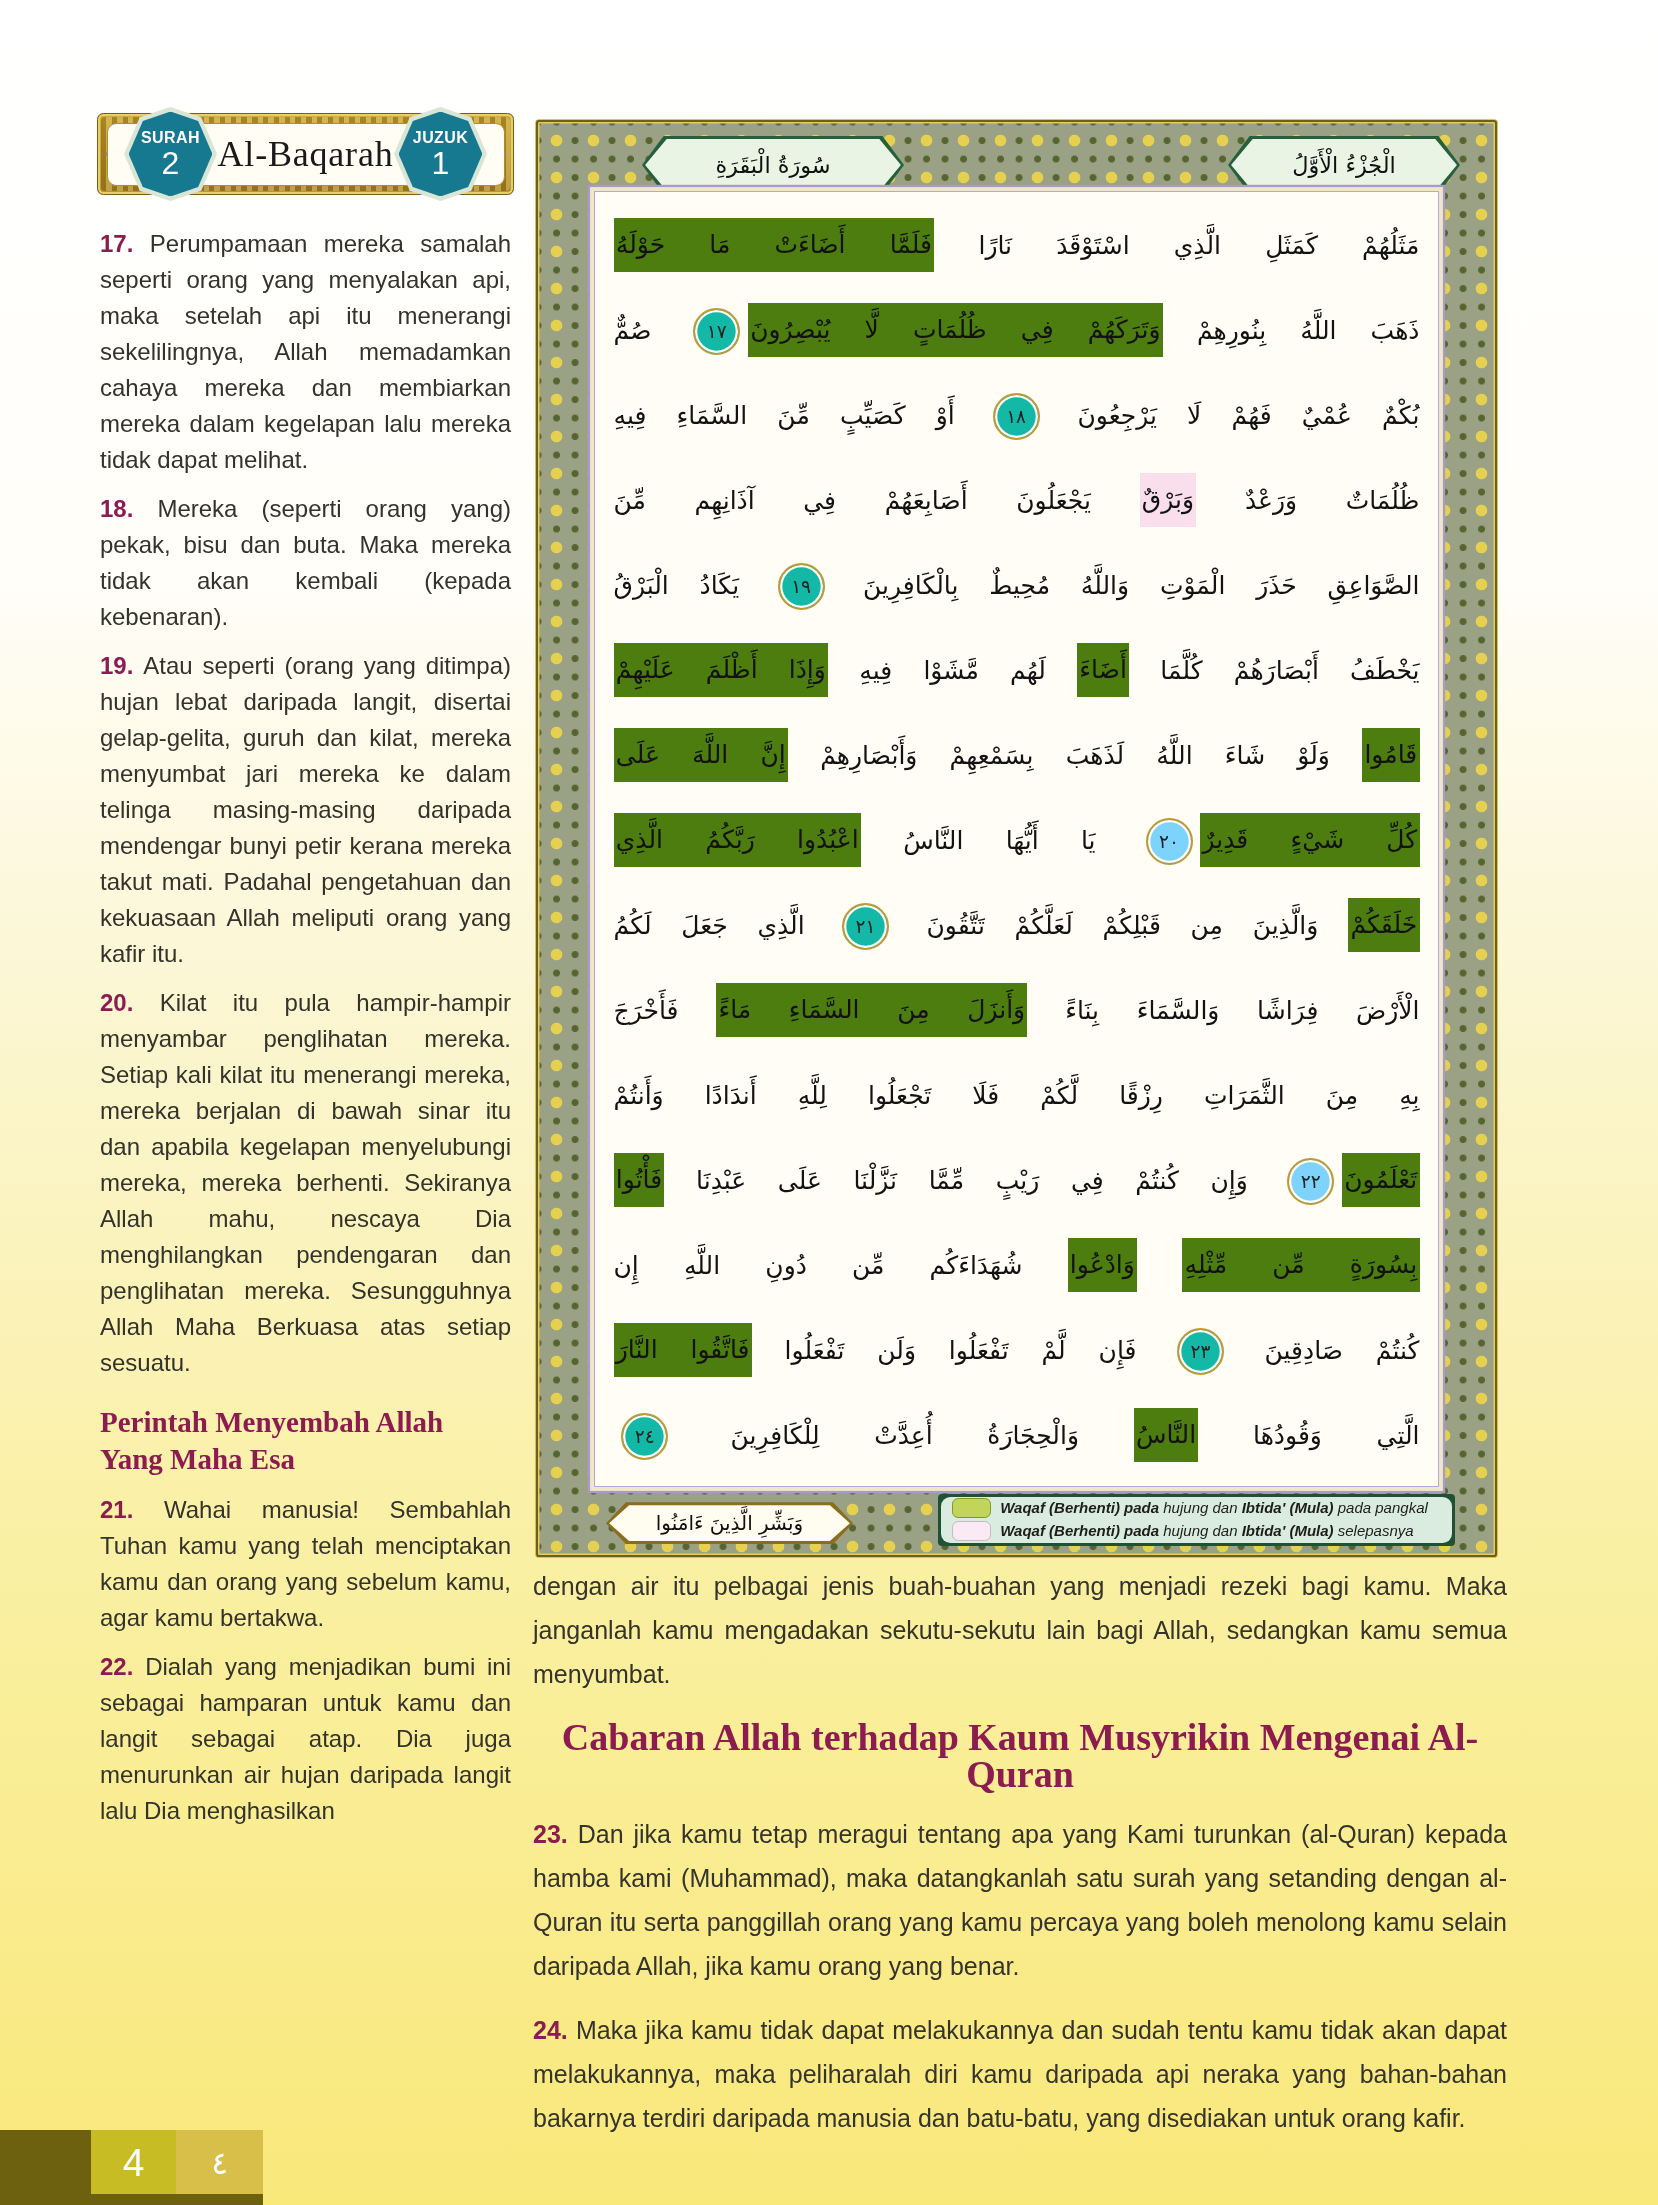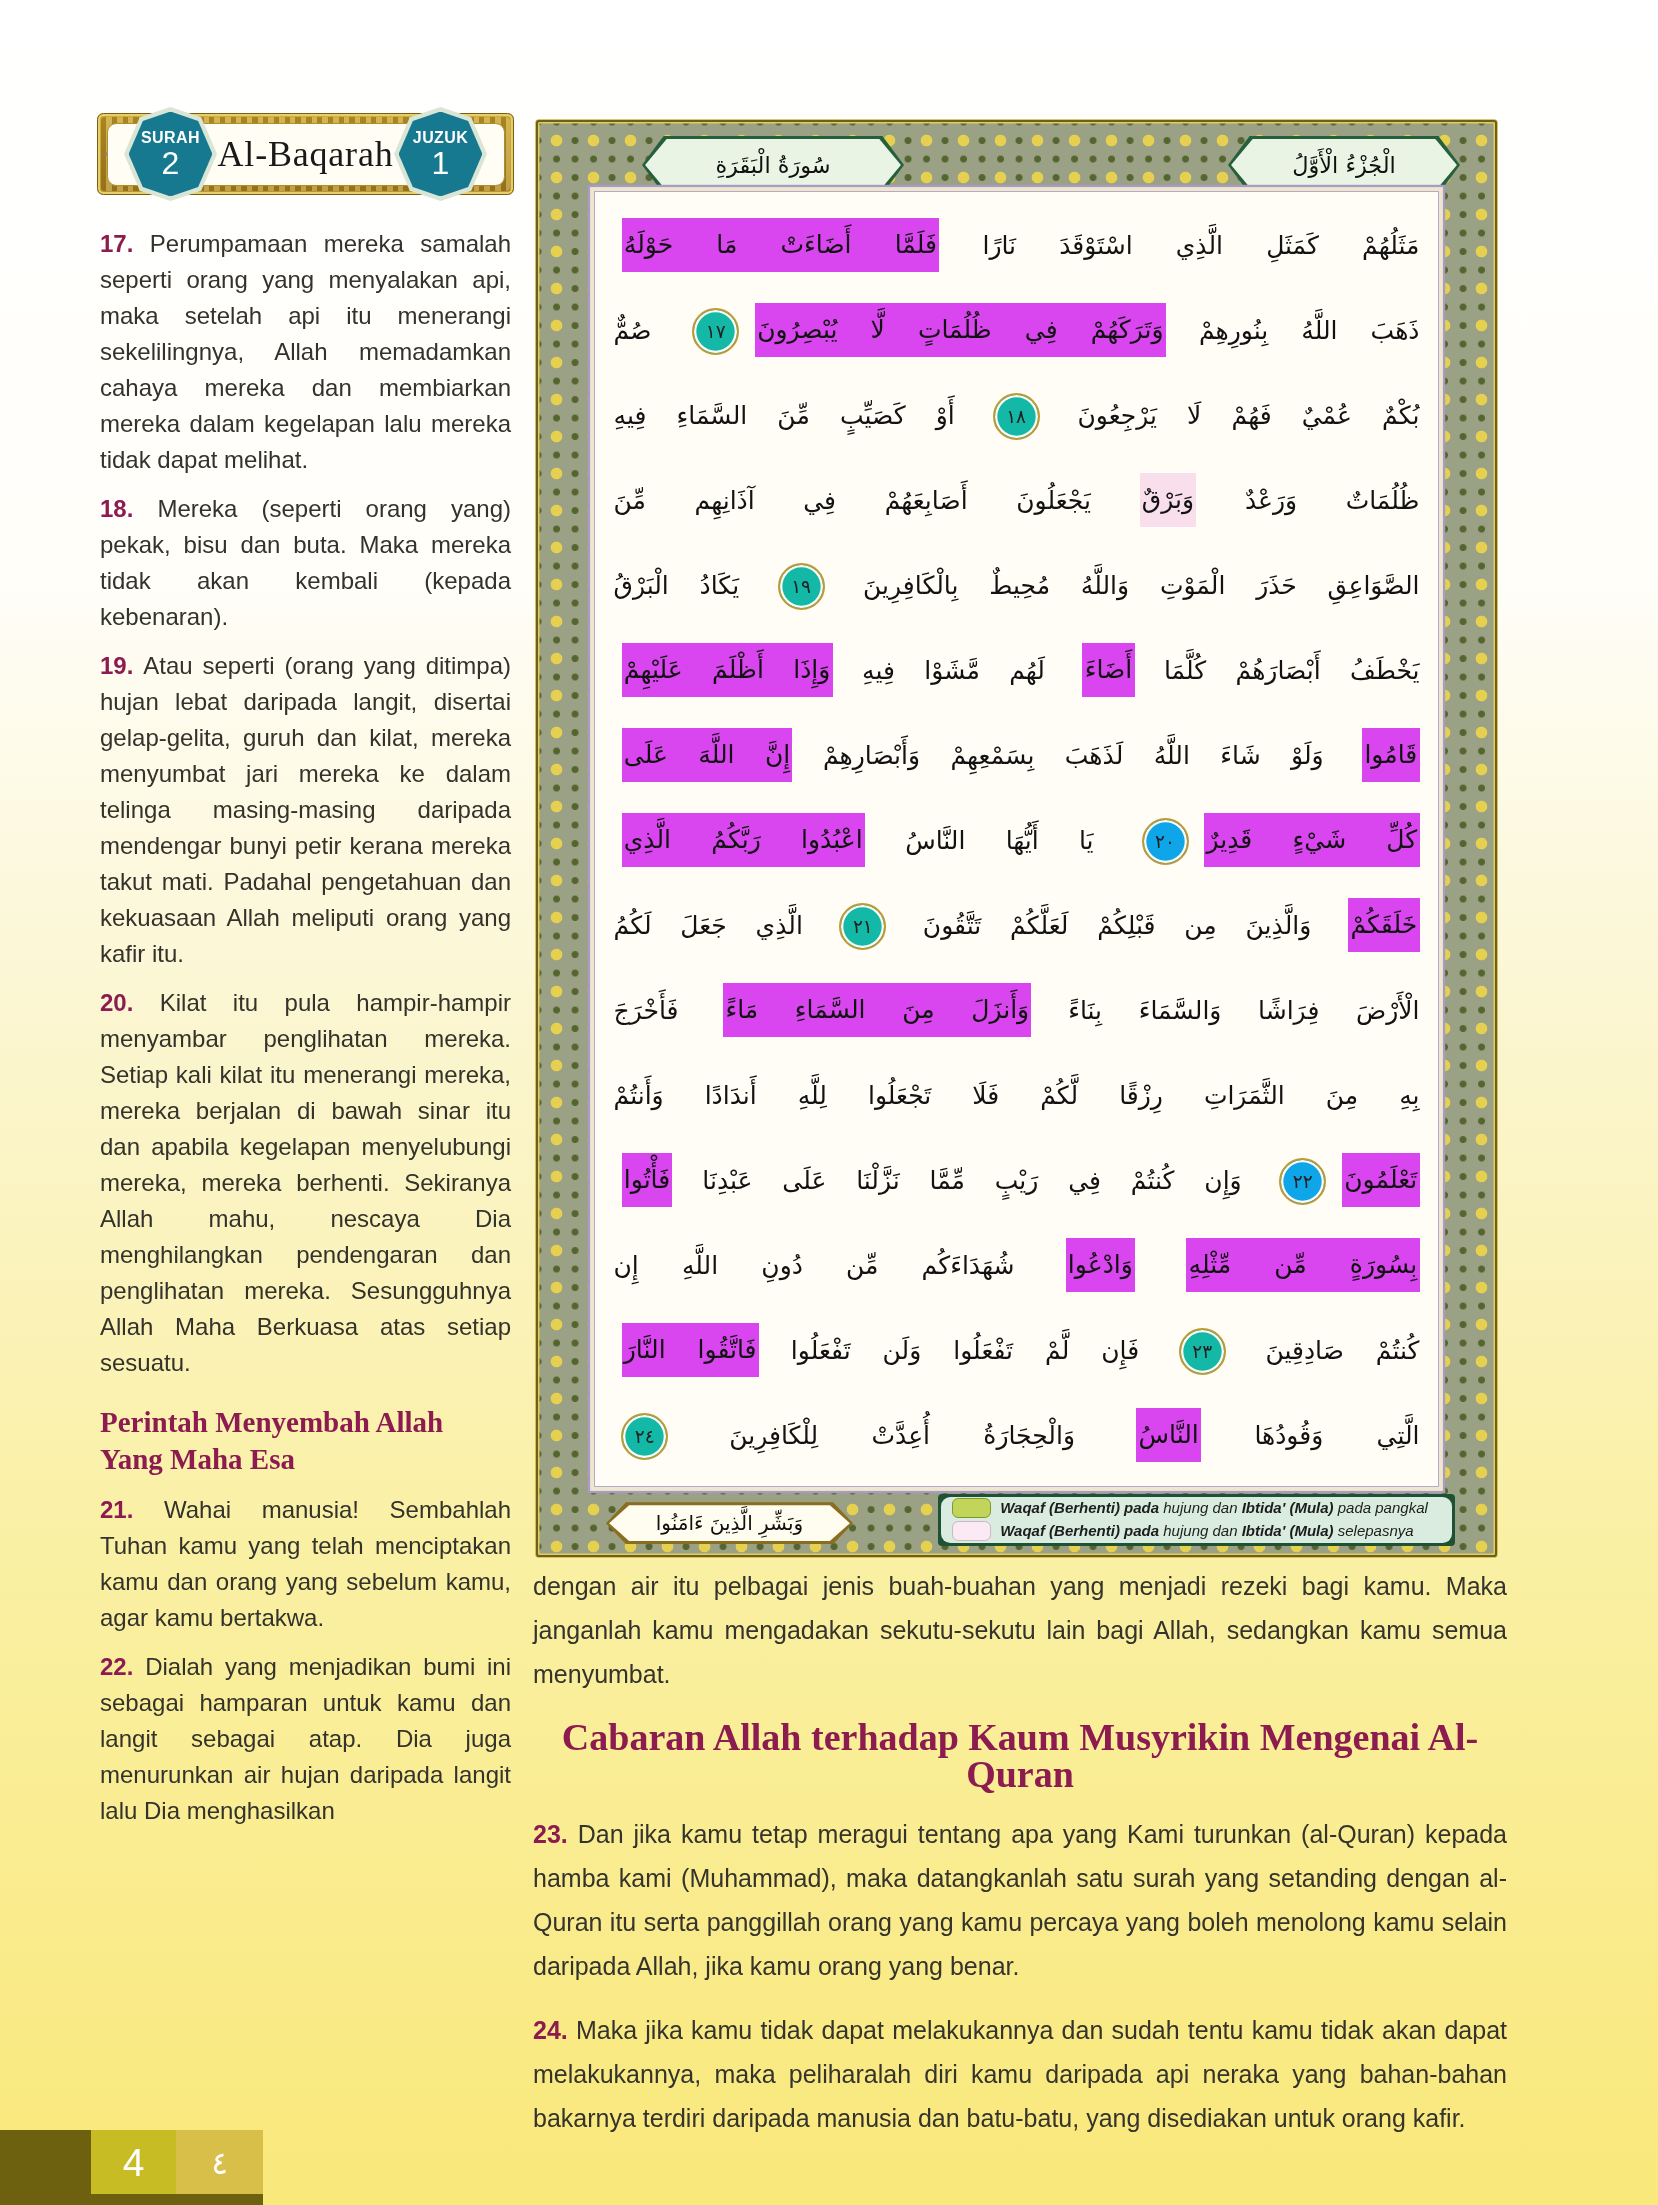--- a/index.html
+++ b/index.html
@@ -40,26 +40,26 @@
     background-image:
       radial-gradient(circle,#e5d14f 0 5.4px,rgba(0,0,0,0) 6.2px),
       radial-gradient(circle,#55652f 0 3.1px,rgba(0,0,0,0) 3.9px);
     background-size:37px 37px,18.5px 18.5px;background-position:0 0,9.3px 9.3px;
     border:2.3px solid #6d6118;box-shadow:inset 0 0 0 1.5px #e2cb62,0 0 0 0.8px #cdb24a;}
   .qinner{position:absolute;left:56px;right:56px;top:69px;bottom:68px;background:#fffdf6;
     border:0.8px solid #b7a9cd;box-shadow:0 0 0 3.9px #efe7cc,0 0 0 6.2px #a89bc8;
     padding:10.8px 18.5px 0;direction:rtl;}
   .qline{font-family:"DejaVu Sans",sans-serif;font-size:25px;line-height:85px;height:85px;color:#121212;
     text-align:justify;text-align-last:justify;overflow:hidden;}
-  .hl-g{background:#d946ef;padding:12.4px 2.3px;box-decoration-break:clone;margin-left:8px;}
+  .hl-g{background:#4d7c0f;padding:12.4px 2.3px;box-decoration-break:clone;}
   .hl-p{background:#f9dfec;padding:12.4px 2.3px;box-decoration-break:clone;}
   .medallion{display:inline-flex;align-items:center;justify-content:center;width:43px;height:43px;border-radius:50%;
     background:#14b8a6;border:2.3px solid #bd9a38;box-shadow:inset 0 0 0 2.3px #fffdf4;
     font-size:18.5px;color:#222;margin:0 7.7px;vertical-align:middle;}
-  .medallion.pink{background:#0ea5e9;}
+  .medallion.pink{background:#7dd3fc;}
   .cartouche{position:absolute;top:14px;height:58px;
     clip-path:polygon(21.6px 0,calc(100% - 21.6px) 0,100% 50%,calc(100% - 21.6px) 100%,21.6px 100%,0 50%);
     background:#265f3b;display:flex;align-items:center;justify-content:center;}
   .cartouche::before{content:"";position:absolute;inset:3.1px;clip-path:inherit;background:#eaf4e5;}
   .cartouche span{position:relative;z-index:1;font-family:"DejaVu Sans",sans-serif;font-size:22.4px;color:#101010;direction:rtl;}
   .cart-surah{left:104px;width:262px;}
   .cart-juz{right:35px;width:232px;}
   .catchword{position:absolute;bottom:10.8px;left:68px;width:247px;height:42px;
     clip-path:polygon(20px 0,calc(100% - 20px) 0,100% 50%,calc(100% - 20px) 100%,20px 100%,0 50%);
     background:#8a6d1f;display:flex;align-items:center;justify-content:center;}

